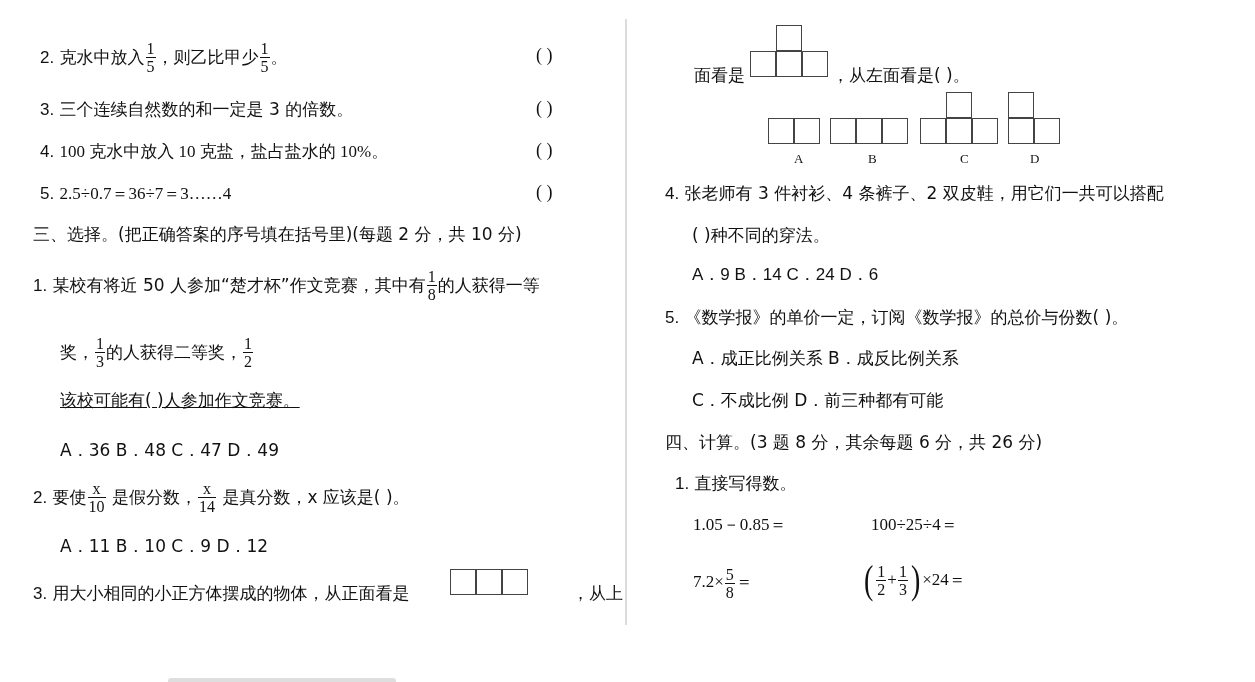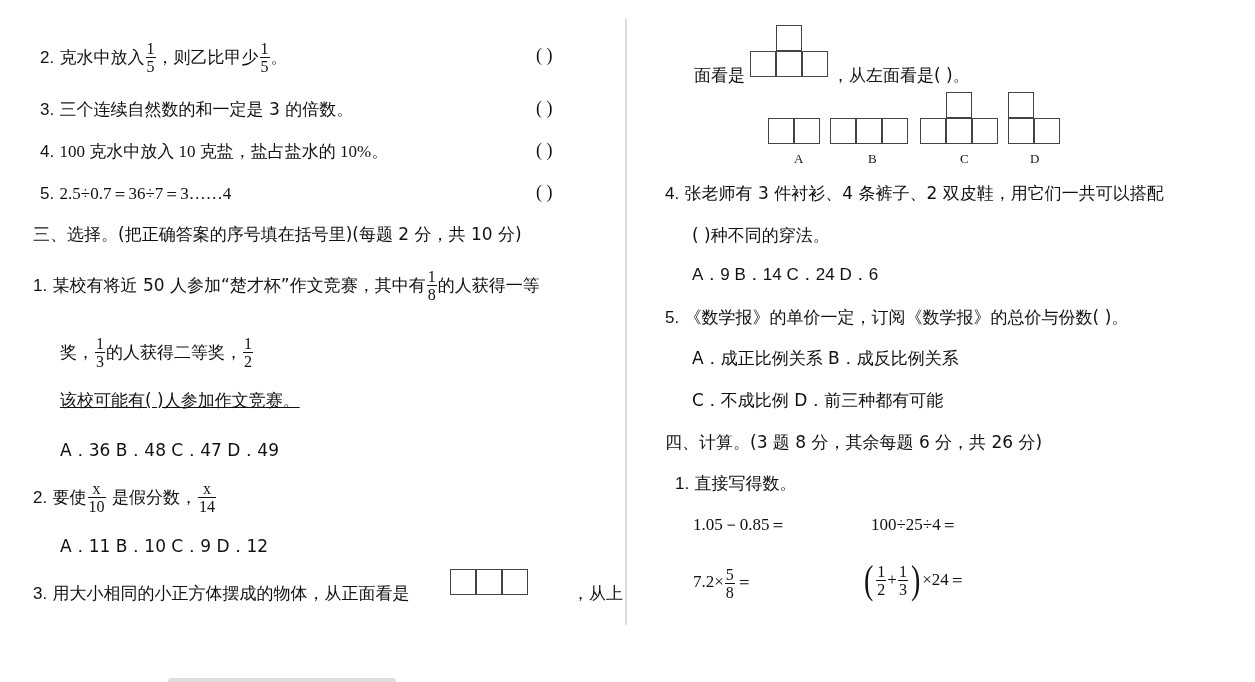--- a/index.html
+++ b/index.html
@@ -55,21 +55,21 @@
   <span>某校有将近 50 人参加“楚才杯”作文竞赛，其中有</span><span class="frac"><span class="n">1</span><span class="d">8</span></span><span>的人获得一等</span>
 </div>
 <div class="line" style="left:60px; top:335px;">
   <span>奖，</span><span class="frac"><span class="n">1</span><span class="d">3</span></span><span>的人获得二等奖，</span><span class="frac"><span class="n">1</span><span class="d">2</span></span>
 </div>
 <div class="line" style="left:60px; top:389px;text-decoration:underline;">该校可能有(        )人参加作文竞赛。</div>
 <div class="line" style="left:60px; top:431px;margin-top:8px;">A．36    B．48    C．47    D．49</div>
 
 <div class="line" style="left:33px; top:480px;">
   <span class="num">2.</span>
-  <span>要使</span><span class="frac"><span class="n">x</span><span class="d">10</span></span><span> 是假分数，</span><span class="frac"><span class="n">x</span><span class="d">14</span></span>
+  <span>要使</span><span class="frac"><span class="n">x</span><span class="d">10</span></span><span> 是假分数，</span><span class="frac"><span class="n">x</span><span class="d">14</span></span><span> 是真分数，x 应该是(        )。</span>
 </div>
 <div class="line" style="left:60px; top:535px;">A．11    B．10    C．9    D．12</div>
 
 <div class="line" style="left:33px; top:582px;">
   <span class="num">3.</span>
   <span>用大小相同的小正方体摆成的物体，从正面看是</span>
 </div>
 <div class="cells" style="left:450px; top:569px;">
   <div class="cell" style="left:0; top:0;"></div>
   <div class="cell" style="left:26px; top:0;"></div>

